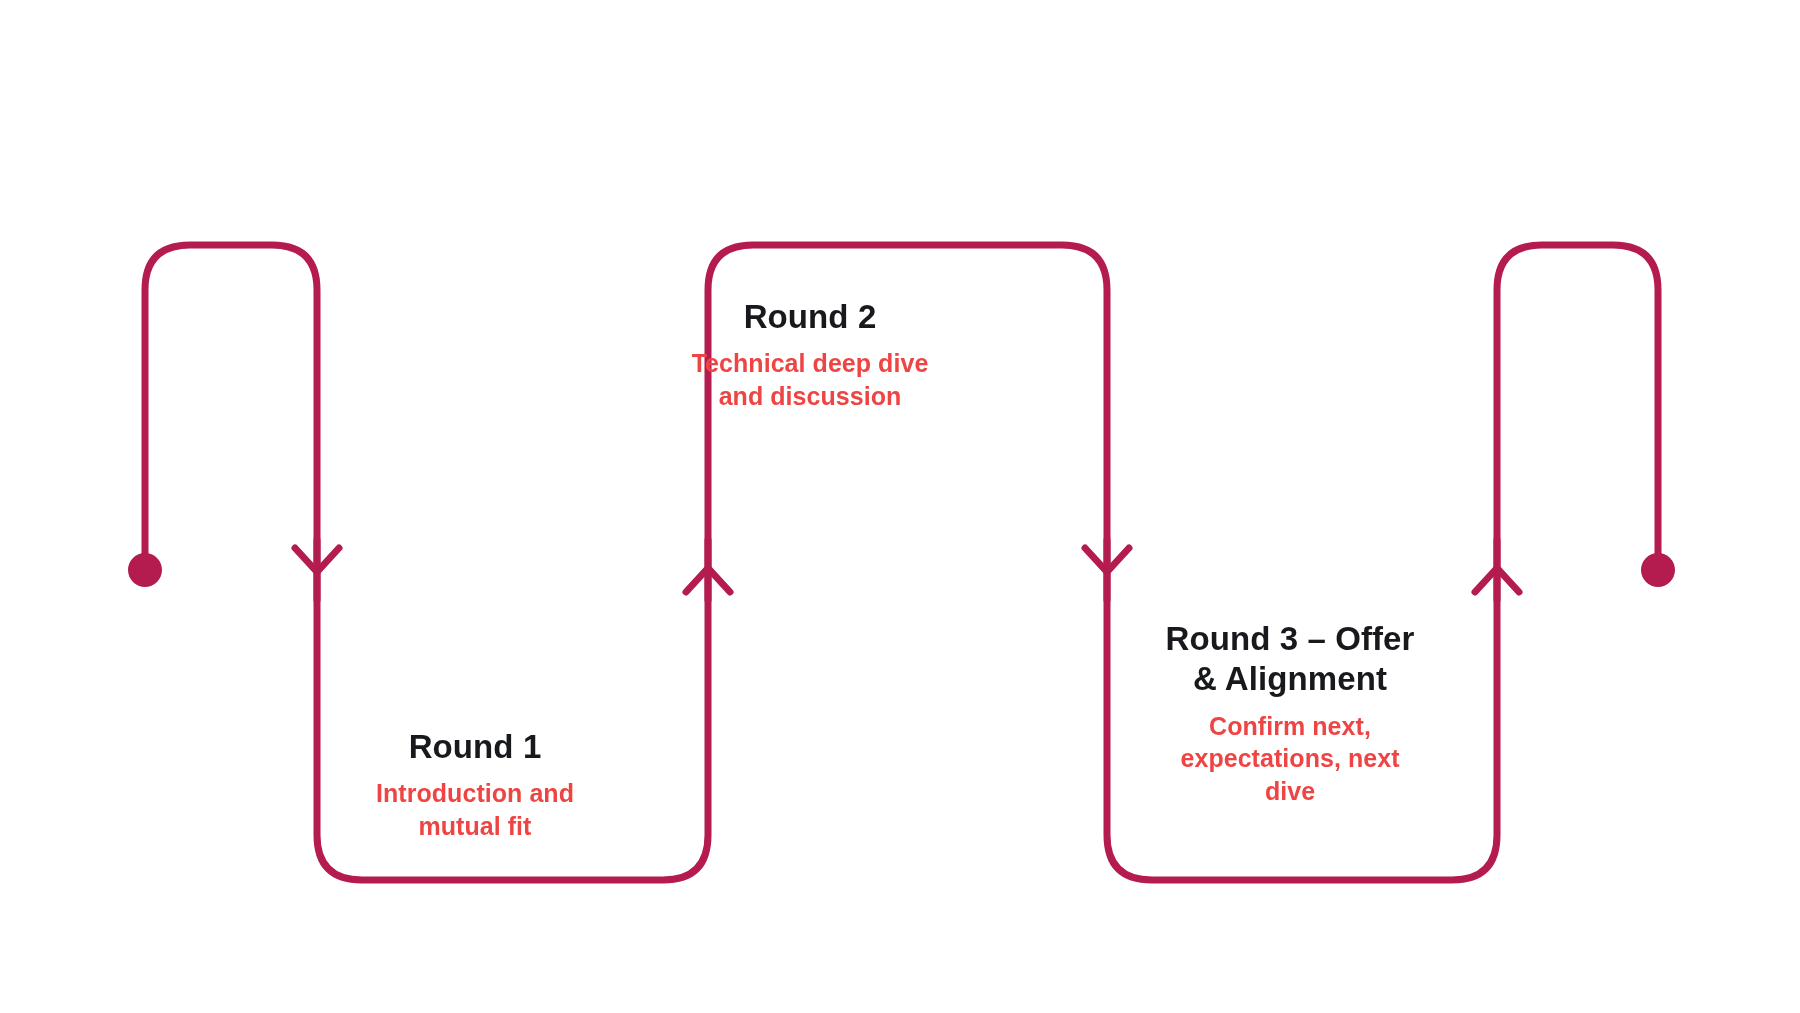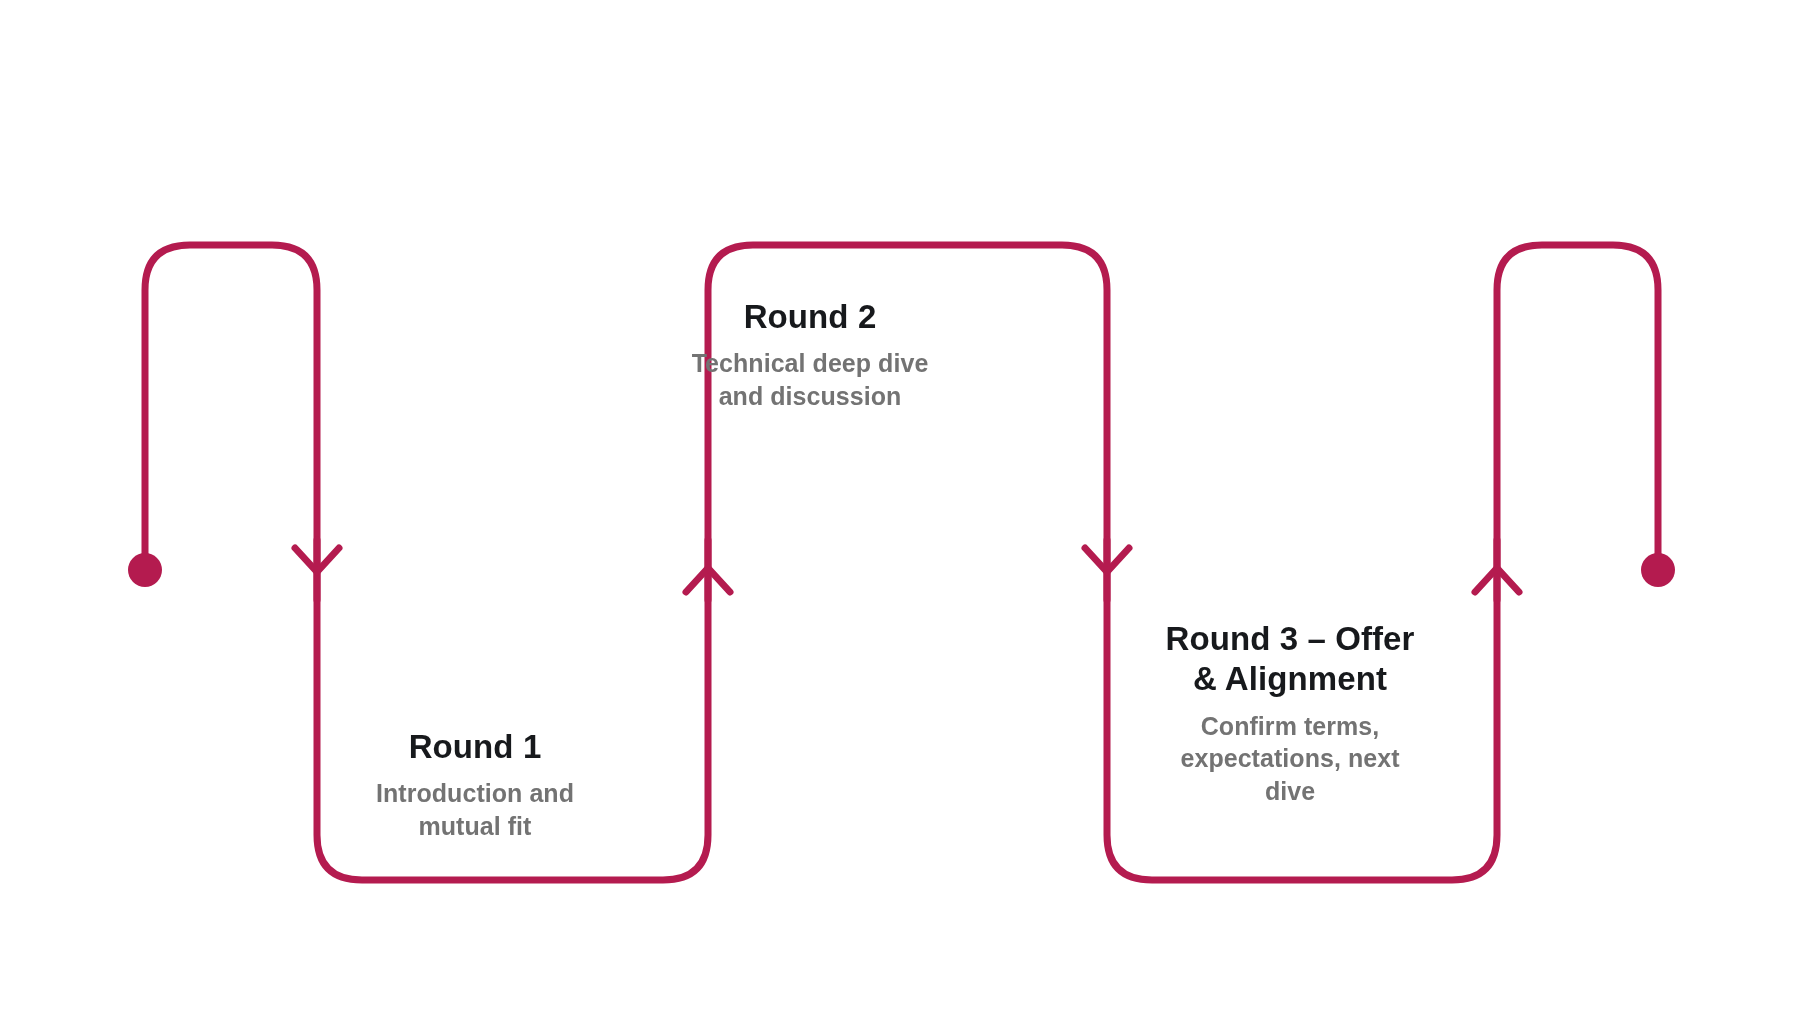--- a/index.html
+++ b/index.html
@@ -45,21 +45,21 @@
     font-weight: 700;
     letter-spacing: 0.1px;
     color: #17191c;
     margin: 0 0 10px 0;
     line-height: 1.22;
   }
   .step-desc {
     font-family: "Liberation Sans", sans-serif;
     font-size: 25px;
     font-weight: 600;
-    color: #737373;
+    color: #ef4444;
     margin: 0;
     line-height: 1.3;
     letter-spacing: 0.05px;
   }
 
   
   #label-round1 {
     left: 330px;
     top: 715px;
     width: 290px;
@@ -125,19 +125,19 @@
       <span>and discussion</span>
     </div>
   </div>
 
   <div class="step-label" id="label-round3">
     <div class="step-title">
       <span>Round 3 – Offer</span><br>
       <span>&amp; Alignment</span>
     </div>
     <div class="step-desc">
-      <span>Confirm terms,</span><br>
+      <span>Confirm next,</span><br>
       <span>expectations, next</span><br>
       <span>dive</span>
     </div>
   </div>
 
 </div>
 
 </body></html>

